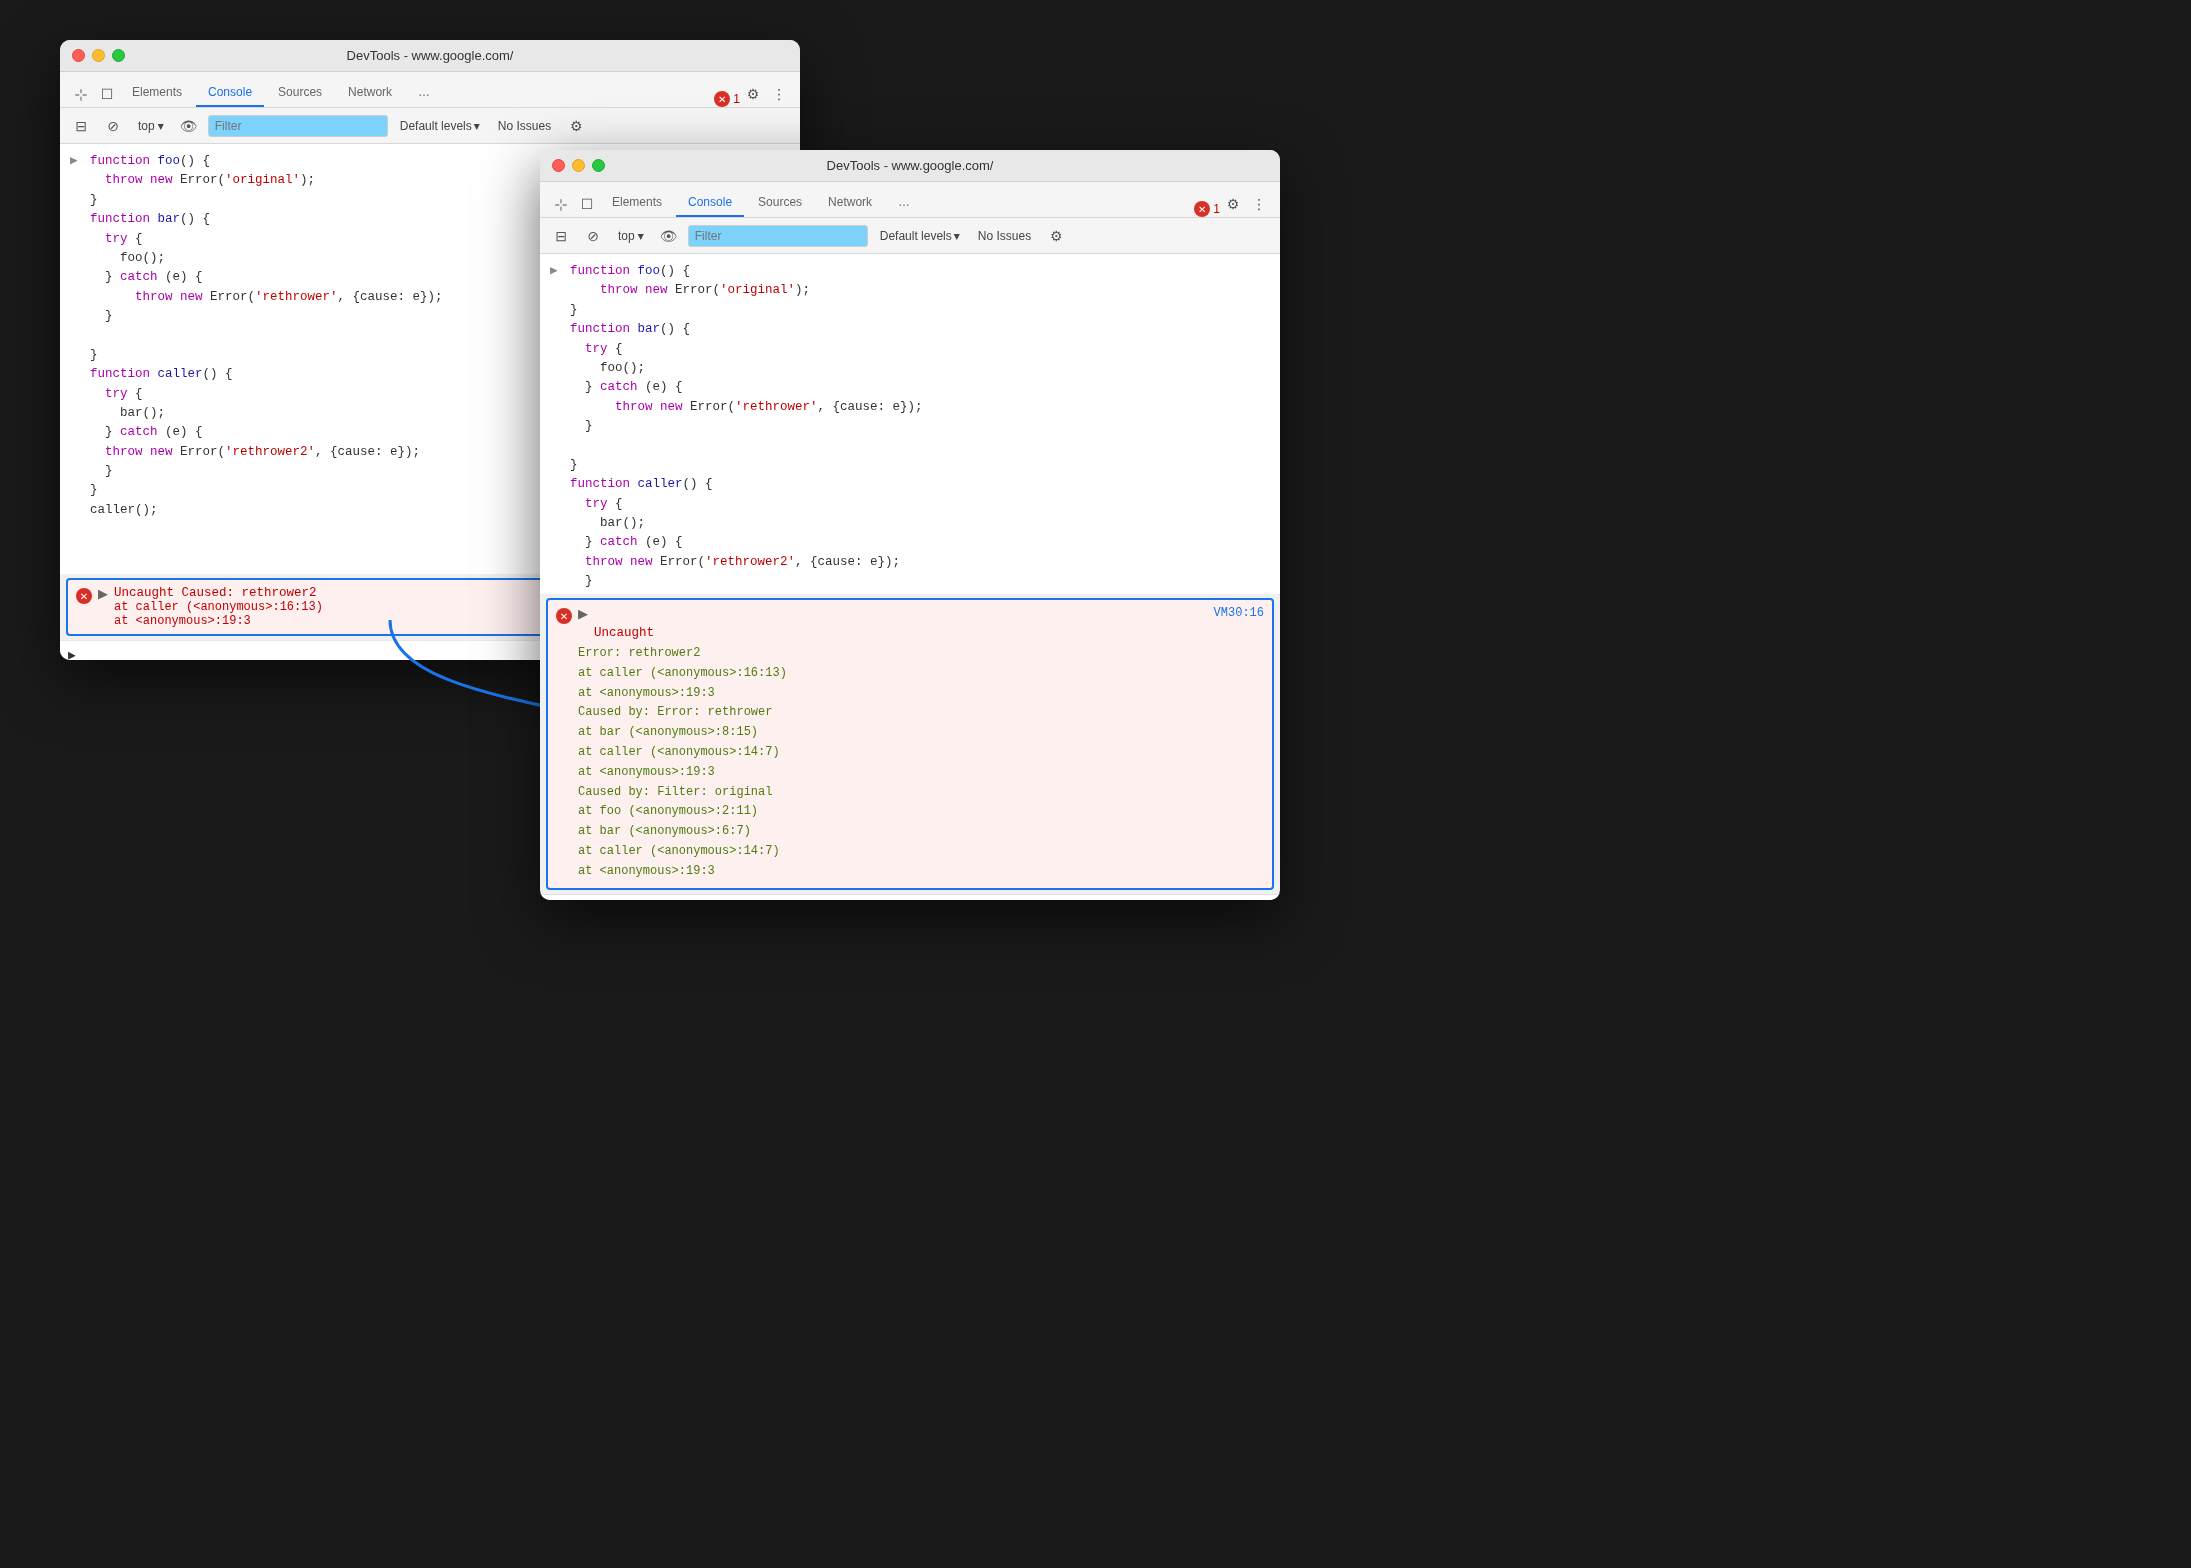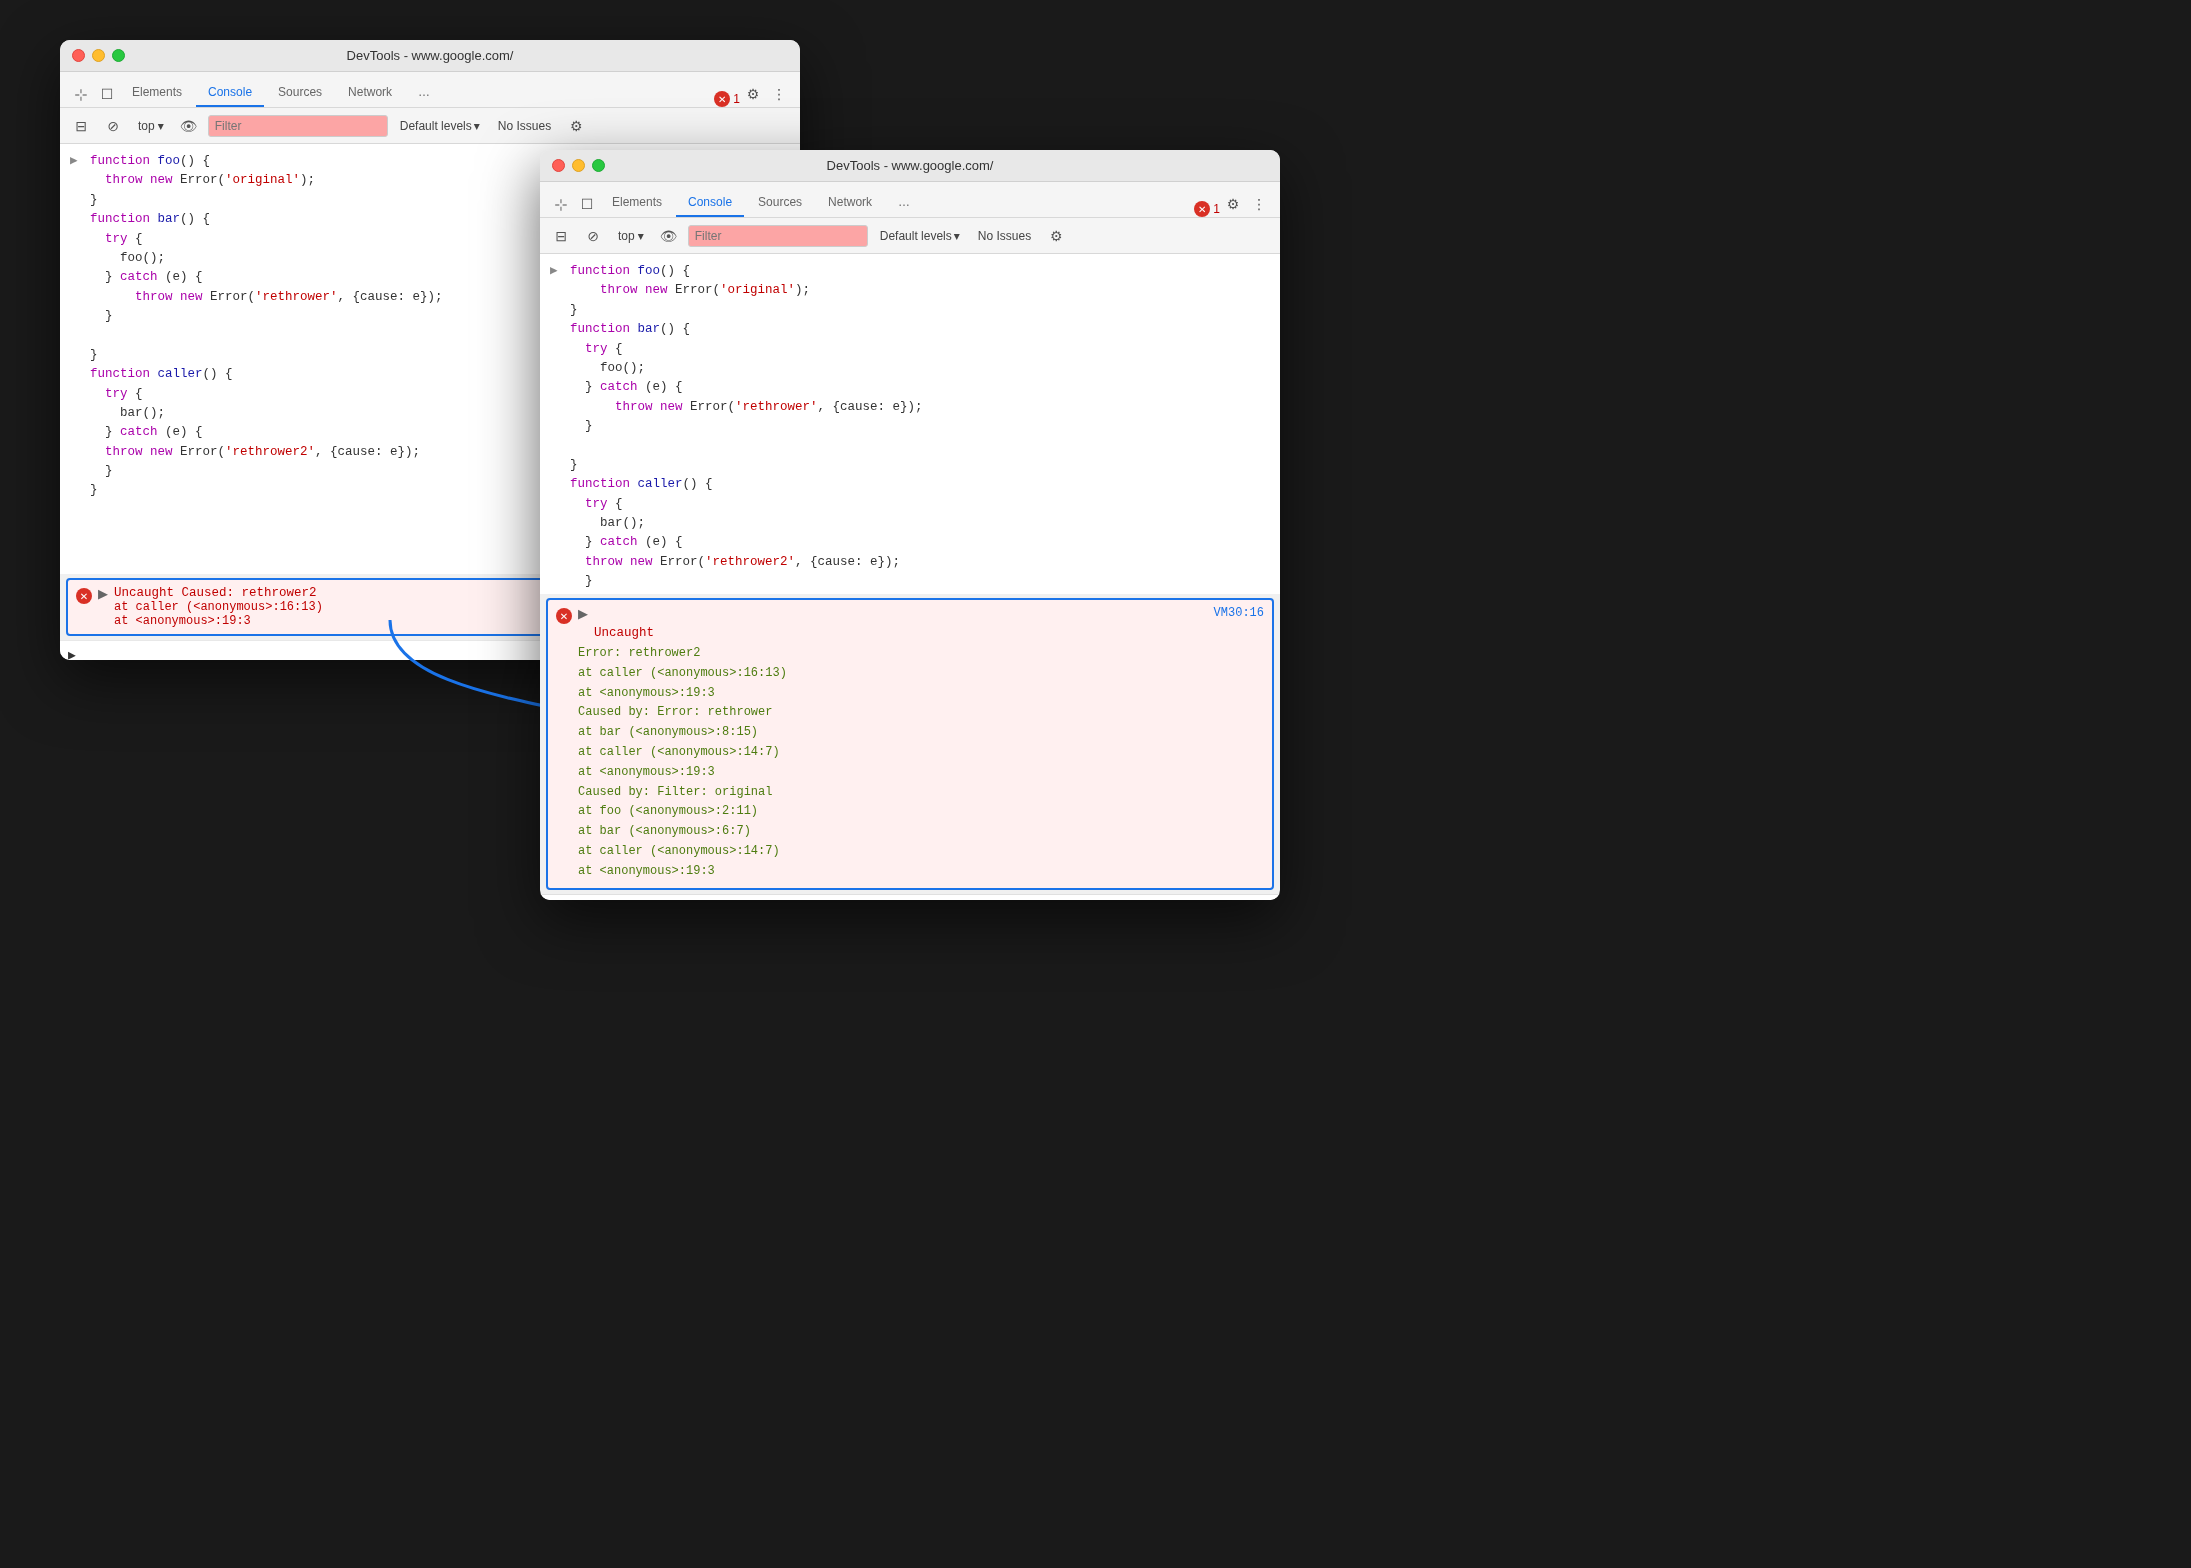--- a/index.html
+++ b/index.html
@@ -134,21 +134,21 @@
     }
 
     .filter-input {
       flex: 1;
       max-width: 180px;
       height: 22px;
       border: 1px solid #ccc;
       border-radius: 3px;
       padding: 0 6px;
       font-size: 12px;
-      background: #fca5a5;
+      background: #7dd3fc;
       color: #333;
     }
 
     .default-levels-btn {
       display: flex;
       align-items: flex-start;
       gap: 2px;
       padding: 3px 6px;
       font-size: 12px;
       color: #444;
@@ -290,20 +290,21 @@
     <div class="code-line">  }</div>
     <div class="code-line"><br></div>
     <div class="code-line">}</div>
     <div class="code-line"><span class="kw">function</span> <span class="fn-name">caller</span>() {</div>
     <div class="code-line">  <span class="kw">try</span> {</div>
     <div class="code-line">    bar();</div>
     <div class="code-line">  } <span class="kw">catch</span> (e) {</div>
     <div class="code-line">  <span class="kw">throw</span> <span class="kw">new</span> Error(<span class="str">'rethrower2'</span>, {cause: e});</div>
     <div class="code-line">  }</div>
     <div class="code-line">}</div>
+    <div class="code-line">caller();</div>
   </div>
 
   <div class="highlight-box" style="background:#fff0f0;">
     <div style="display:flex; align-items:flex-start; padding:6px 8px; gap:6px;">
       <span style="background:#d93025;color:white;border-radius:50%;width:16px;height:16px;display:flex;align-items:center;justify-content:center;font-size:10px;flex-shrink:0;margin-top:2px;">✕</span>
       <span style="color:#666;font-size:13px;">▶</span>
       <div>
         <div style="font-family:'Courier New',monospace;font-size:12.5px;color:#c00000;">Uncaught Caused: rethrower2</div>
         <div style="font-family:'Courier New',monospace;font-size:12px;color:#c00000;">    at caller (&lt;anonymous&gt;:16:13)</div>
         <div style="font-family:'Courier New',monospace;font-size:12px;color:#c00000;">    at &lt;anonymous&gt;:19:3</div>

